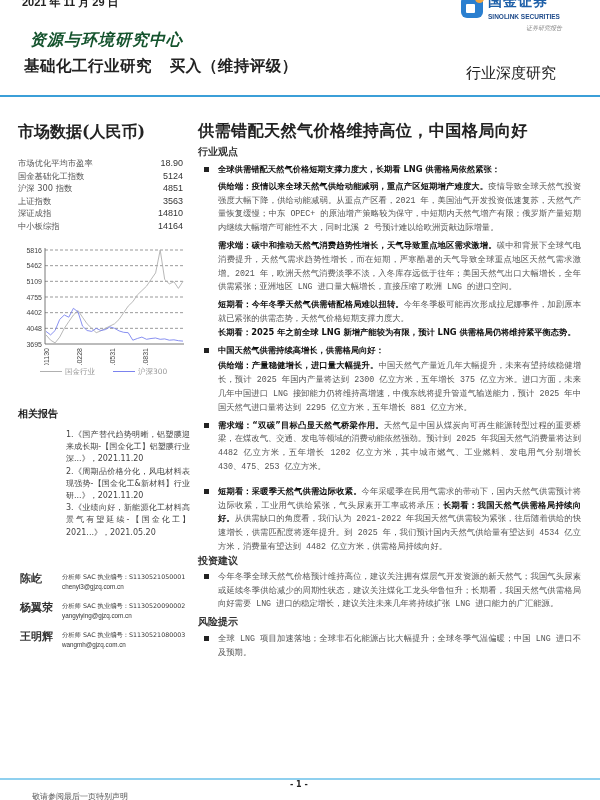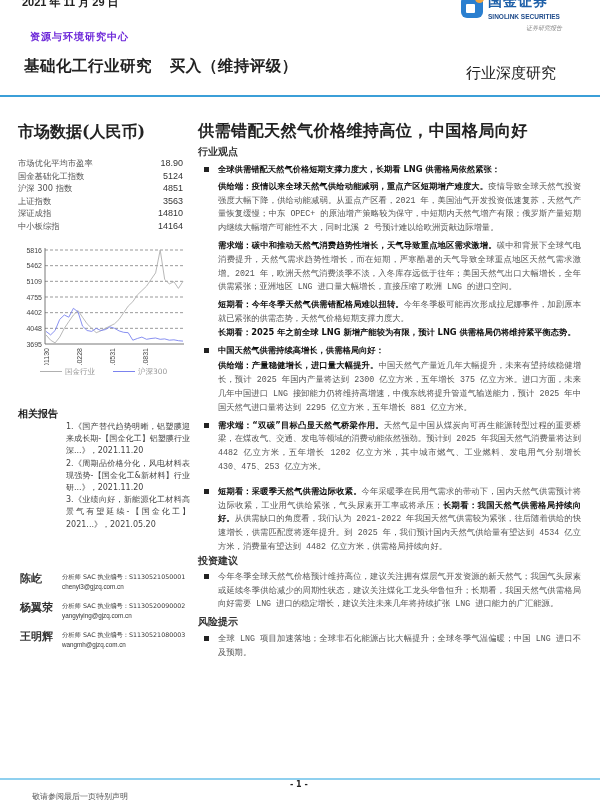--- a/index.html
+++ b/index.html
@@ -1,41 +1,41 @@
 <!DOCTYPE html>
 <html><head>
 <meta charset="utf-8">
 <style>
   * { margin:0; padding:0; box-sizing:border-box; }
   body { width:600px; height:800px; background:#fff; position:relative; overflow:hidden;
     font-family:"DejaVu Sans", "Liberation Sans", sans-serif; color:#222; }
   .abs { position:absolute; }
   .date { left:22px; top:-5px; font-size:11px; font-weight:bold; color:#222; font-family:"Liberation Sans", sans-serif; }
-  .center-name { left:30px; top:30px; font-size:10px; font-weight:bold; font-family:"DejaVu Serif", serif; color:#6d28d9; letter-spacing:1px; }
+  .center-name { left:30px; top:30px; font-size:16px; font-weight:bold; font-family:"DejaVu Serif", serif; font-style:italic; color:#14532d; letter-spacing:1px; }
   .industry-title { left:24px; top:56px; font-size:15.5px; font-weight:bold; color:#222; letter-spacing:0.5px; }
   .report-type { right:44px; top:64px; font-size:15px; font-family:"DejaVu Serif", serif; color:#222; }
   .hr-top { left:0; top:95px; width:600px; height:1.5px; background:#3b9fd8; }
   .logo { left:461px; top:0; }
   .logo-mark { position:absolute; left:0; top:-4px; width:22px; height:22px; border-radius:6px; background:#2a7fd0; }
   .logo-mark::after { content:""; position:absolute; left:5px; top:8px; width:9px; height:9px; background:#fff; border-radius:1px; }
   .logo-dot { position:absolute; left:14px; top:-6px; width:9px; height:9px; border-radius:50%; background:#f2a640; }
   .logo-cn { position:absolute; left:27px; top:-7px; font-size:14px; font-weight:bold; color:#1d5fa8; white-space:nowrap; letter-spacing:1px; }
   .logo-en { position:absolute; left:27px; top:13px; font-size:6.5px; font-weight:bold; color:#1d4a8a; white-space:nowrap; font-family:"Liberation Sans", sans-serif; }
   .logo-sub { position:absolute; left:65px; top:24px; font-size:6px; color:#888; white-space:nowrap; font-style:italic; }
 
   
   .side { left:18px; top:122px; width:165px; }
   .side h4 { font-size:16px; font-weight:bold; font-family:"DejaVu Serif", serif; margin-bottom:14px; }
   .mrow { display:flex; justify-content:space-between; font-size:8.3px; height:12.6px; line-height:12.6px; color:#555;gap:14px; }
   .mrow .v { font-family:"Liberation Sans", sans-serif; font-size:9px; color:#333; }
   .chart { left:12px; top:240px; }
   .legend { left:40px; top:367px; font-size:7.5px; color:#999; display:flex; gap:18px; }
   .legend span.l { display:inline-block; width:22px; height:1px; vertical-align:middle; margin-right:3px; }
   .related { left:18px; top:407px; width:172px; }
-  .related h4 { font-size:10px; font-weight:bold; font-family:"DejaVu Serif", serif; margin-bottom:0; }
+  .related h4 { font-size:10px; font-weight:bold; font-family:"DejaVu Serif", serif; margin-bottom:8px; }
   .related p { font-size:8px; line-height:12.2px; color:#444; text-align:justify;margin-left:48px; }
   .analyst { left:18px; width:180px; height:30px; }
   .analyst .nm { position:absolute; left:2px; top:-2px; font-size:11px; font-weight:bold; font-family:"DejaVu Serif", serif; color:#333; }
   .analyst .lic { position:absolute; left:44px; top:0; font-size:6.3px; color:#333; white-space:nowrap; }
   .analyst .em { position:absolute; left:44px; top:10px; font-size:6.3px; color:#333; white-space:nowrap; font-family:"Liberation Sans", sans-serif; }
 
   
   .main { left:198px; top:120px; width:383px; }
   .main-title { font-size:16.2px; font-weight:bold; color:#222; white-space:nowrap; font-family:"DejaVu Serif", serif; letter-spacing:0.3px; }
   .sec-h { font-size:10px; font-weight:bold; color:#333; font-family:"DejaVu Serif", serif; }

